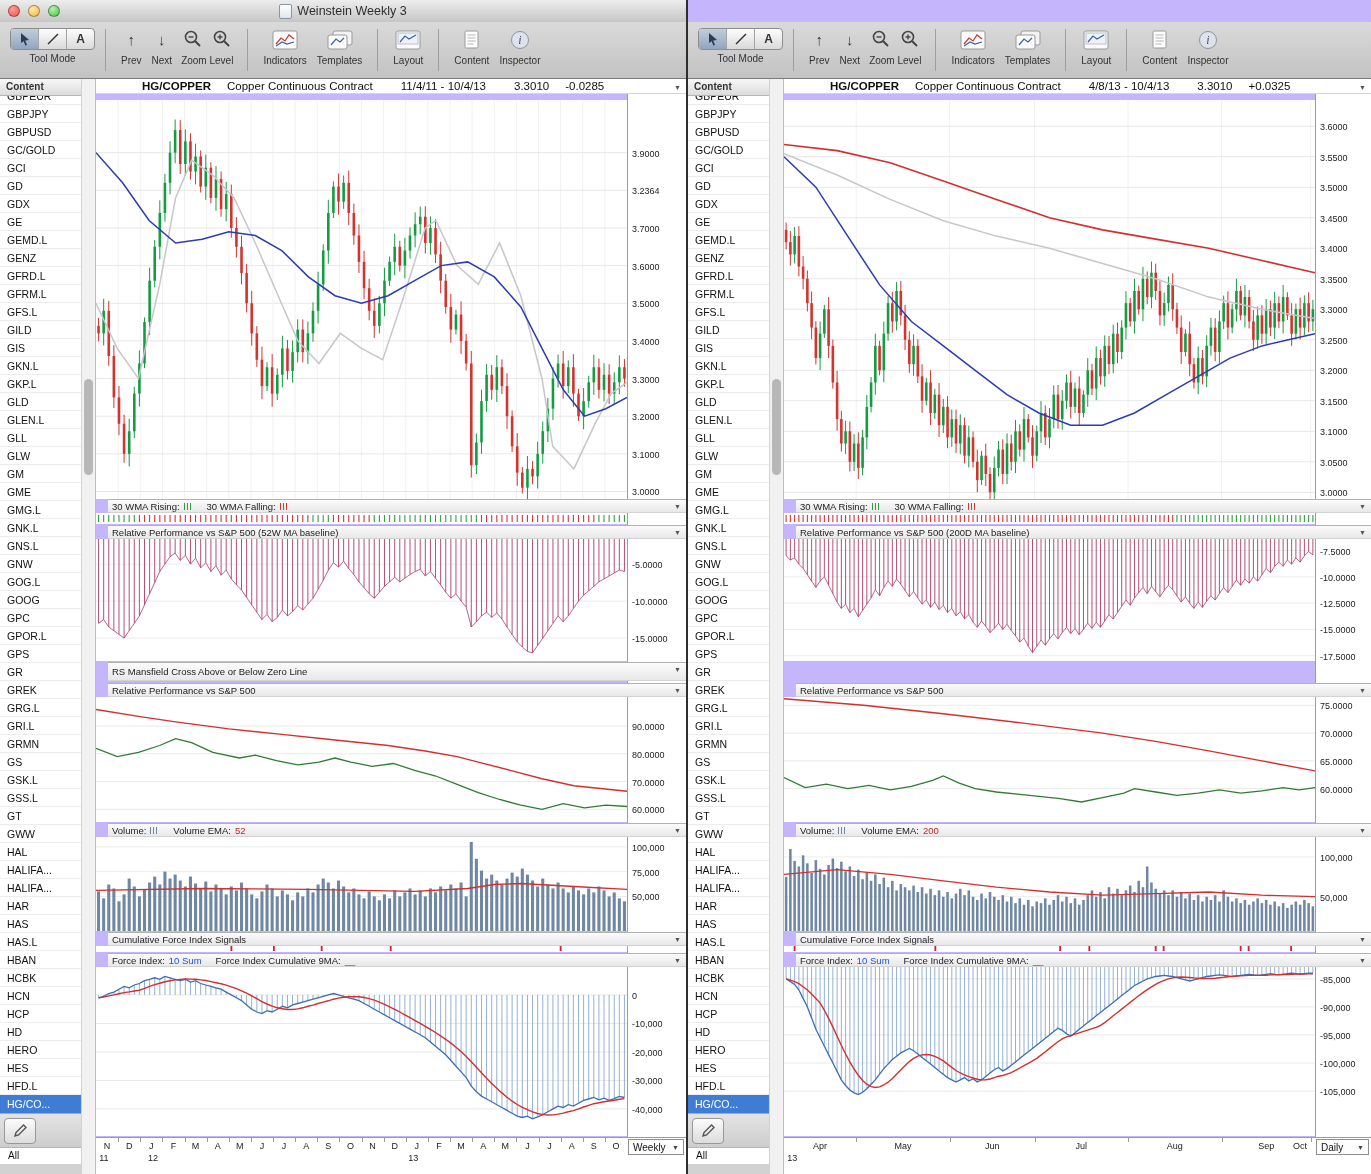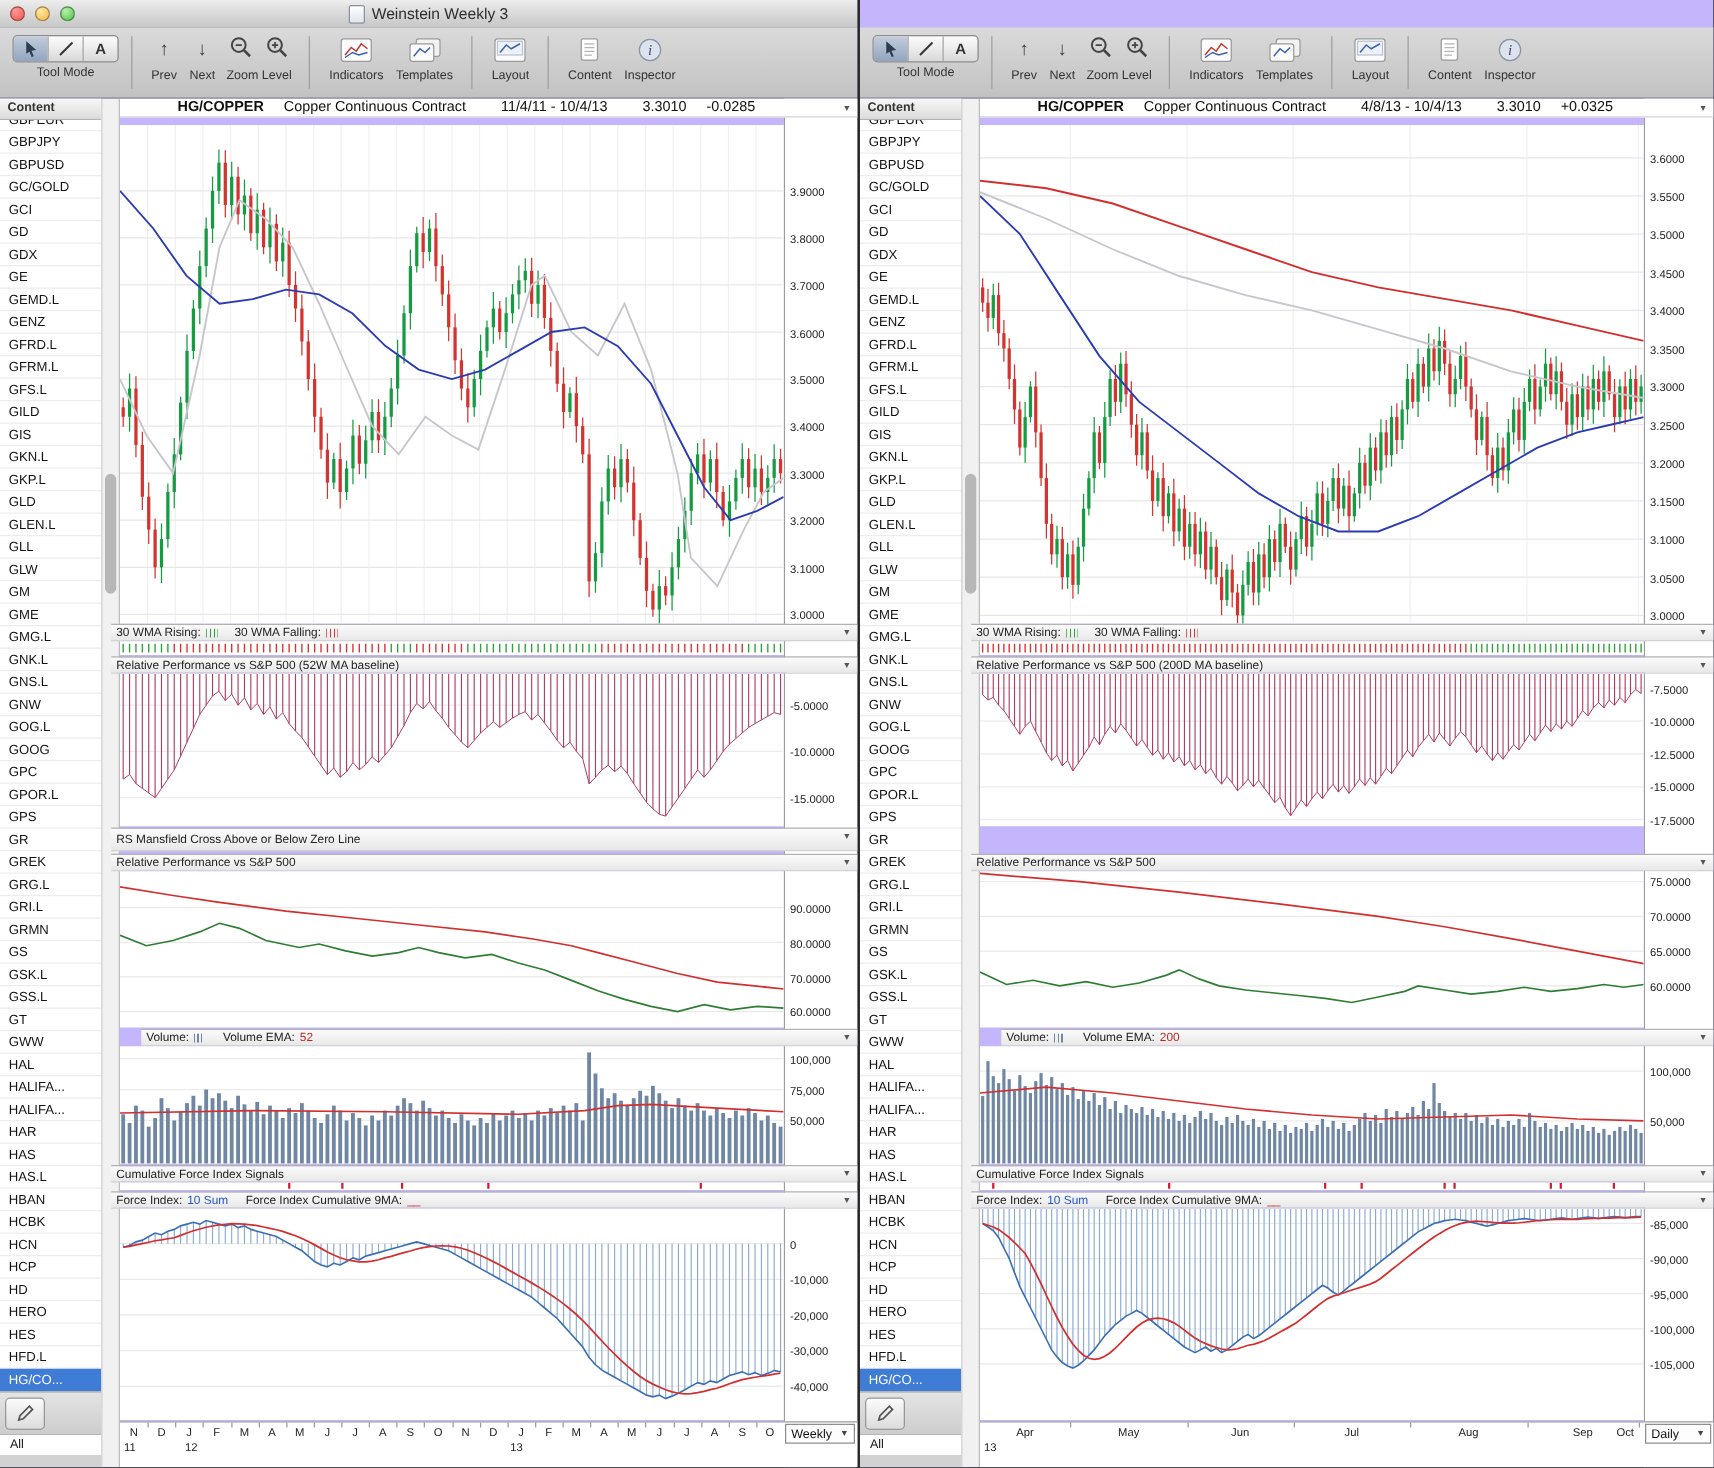--- a/index.html
+++ b/index.html
@@ -59,40 +59,40 @@
   
   .vscroll{position:absolute;left:81px;width:15px;top:79px;bottom:0;background:#f1f1f1;border-left:1px solid #d2d2d2;border-right:1px solid #bdbdbd;box-sizing:border-box;}
   .vthumb{position:absolute;left:2px;width:9px;top:300px;height:96px;background:#b7b7b7;border-radius:5px;}
 
   
   .axiscol{position:absolute;left:627px;right:0;top:79px;bottom:0;background:#fff;border-left:1px solid #9c9c9c;box-sizing:border-box;}
   .alab{position:absolute;left:4px;font-size:9px;color:#222;white-space:nowrap;}
 
   
   .plot{position:absolute;left:96px;width:531px;background:#fff;overflow:hidden;}
-  .phead{position:absolute;left:89px;right:0;height:14px;background:linear-gradient(#fbfbfb,#e8e8e8);border-top:1px solid #b2b2b2;border-bottom:1px solid #d2d2d2;font-size:9.5px;color:#222;display:flex;align-items:center;padding-left:4px;box-sizing:border-box;}
+  .phead{position:absolute;left:108px;right:0;height:14px;background:linear-gradient(#fbfbfb,#e8e8e8);border-top:1px solid #b2b2b2;border-bottom:1px solid #d2d2d2;font-size:9.5px;color:#222;display:flex;align-items:center;padding-left:4px;box-sizing:border-box;}
   .phead .disc{position:absolute;right:5px;top:3px;}
   .ptxt{margin-right:4px;white-space:nowrap;}
   .gap{margin-left:10px;}
   .redtx{color:#c22626;}
   .bluetx{color:#2255cc;}
   .sw{width:9px;height:7px;margin-right:4px;}
   .sw.g{background:repeating-linear-gradient(90deg,#2fa13a 0 1px,transparent 1px 3px);}
   .sw.r{background:repeating-linear-gradient(90deg,#d43535 0 1px,transparent 1px 3px);}
   .sw.b{background:repeating-linear-gradient(90deg,#6f87a3 0 1px,transparent 1px 3px);}
 
   .p-price{top:100px;height:399px;}
   .p-wmah{top:499px;}
   .p-wma{top:513px;height:11px;}
   .p-rph{top:525px;}
   .p-rp{top:539px;height:122px;}
   .p-rsh{top:662px;height:19px;}
   .p-rplh{top:683px;}
   .p-rpl{top:697px;height:125px;}
-  .p-volh{top:823px;margin-left:24px;}
+  .p-volh{top:823px;}
   .p-vol{top:837px;height:94px;}
   .p-cfih{top:932px;}
   .p-cfi{top:946px;height:6px;}
   .p-forceh{top:953px;}
   .p-force{top:967px;height:169px;}
 
   
   .months{position:absolute;left:96px;right:0;top:1137px;bottom:0;background:#fff;border-top:1px solid #9c9c9c;}
   .mlab{position:absolute;top:3px;transform:translateX(-50%);font-size:9px;color:#222;}
   .ylab{position:absolute;top:15px;font-size:9px;color:#222;}
@@ -296,21 +296,21 @@
         </div>
         <div class="scoperow">All</div>
       </div>
     </div>
     <div class="vscroll">
         <div class="vthumb"></div>
       </div>
 
     <div class="axiscol">
         <div class="alab" style="top: 69.6981px;">3.9000</div>
-        <div class="alab" style="top: 107.34px;">3.8000</div>
+        <div class="alab" style="top: 107.34px;">3.2364</div>
         <div class="alab" style="top: 144.981px;">3.7000</div>
         <div class="alab" style="top: 182.623px;">3.6000</div>
         <div class="alab" style="top: 220.264px;">3.5000</div>
         <div class="alab" style="top: 257.906px;">3.4000</div>
         <div class="alab" style="top: 295.547px;">3.3000</div>
         <div class="alab" style="top: 333.189px;">3.2000</div>
         <div class="alab" style="top: 370.83px;">3.1000</div>
         <div class="alab" style="top: 408.472px;">3.0000</div>
         <div class="alab" style="top: 481.139px;">-5.0000</div>
         <div class="alab" style="top: 518.109px;">-10.0000</div>

